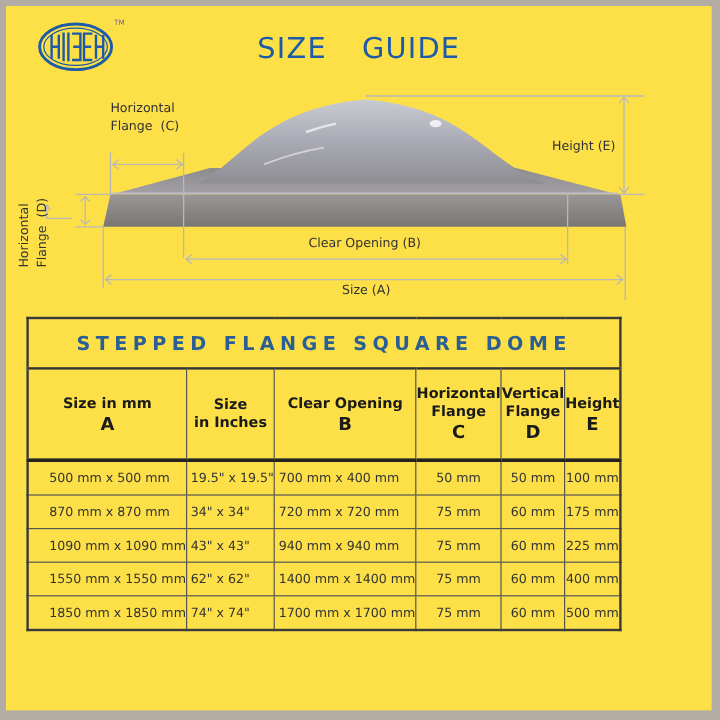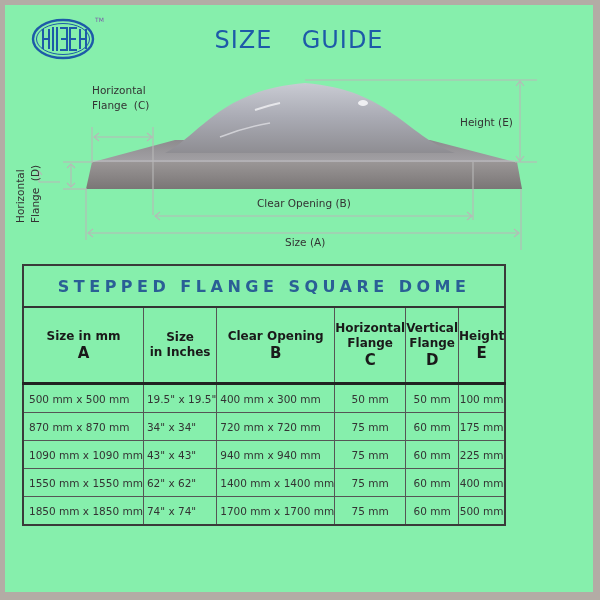--- a/index.html
+++ b/index.html
@@ -3,21 +3,21 @@
 <meta charset="utf-8">
 <style>
   html, body { margin: 0; padding: 0; }
   body {
     width: 600px; height: 600px; position: relative; overflow: hidden;
     background: #b3aca5;
     font-family: "DejaVu Sans", sans-serif;
   }
   .page {
     position: absolute; left: 5px; top: 5px; width: 588px; height: 587px;
-    background: #86efac;
+    background: #fde047;
   }
   .logo {
     position: absolute; left: 26px; top: 13px; width: 68px; height: 42px;
   }
   .logo .tm {
     position: absolute; left: 64px; top: -2px; font-size: 6px; color: #7a5aa8;
     font-family: "DejaVu Sans", sans-serif;
   }
   .title {
     position: absolute; left: 0; width: 588px; top: 21px; text-align: center;
@@ -46,21 +46,21 @@
   }
   tr.head th {
     height: 74px; font-size: 12px; font-weight: bold; color: #1a1a1a;
     text-align: center; vertical-align: middle; line-height: 15px;
     border-top: 2px solid #333; border-bottom: 3px solid #222;
   }
   tr.head th .letter { display: block; font-size: 15px; line-height: 18px; }
   tr.row td {
     height: 27px; font-size: 10.5px; color: #333; white-space: nowrap;
   }
-  tr.row td.l { text-align: left; padding-left: 5px; }
+  tr.row td.l { text-align: left; padding-left: 17px; }
   tr.row td.c { text-align: center; }
   tr.row td.t { text-align: left; padding-left: 3px; }
   tr.note td {
     height: 30px; font-size: 7.2px; font-weight: bold; color: #e02020;
     padding-left: 25px; white-space: nowrap; border-top: 1px solid #555;
   }
   .note-gap { display: inline-block; width: 14px; }
 </style>
 </head>
 <body>
@@ -204,21 +204,21 @@
       </th>
       <th>
         <span>Height</span>
         <span class="letter">E</span>
       </th>
     </tr>
 
     <tr class="row">
       <td class="l">500 mm x 500 mm</td>
       <td class="t">19.5" x 19.5"</td>
-      <td class="t">400 mm x 300 mm</td>
+      <td class="t">700 mm x 400 mm</td>
       <td class="c">50 mm</td>
       <td class="c">50 mm</td>
       <td class="c">100 mm</td>
     </tr>
     <tr class="row">
       <td class="l">870 mm x 870 mm</td>
       <td class="t">34" x 34"</td>
       <td class="t">720 mm x 720 mm</td>
       <td class="c">75 mm</td>
       <td class="c">60 mm</td>

